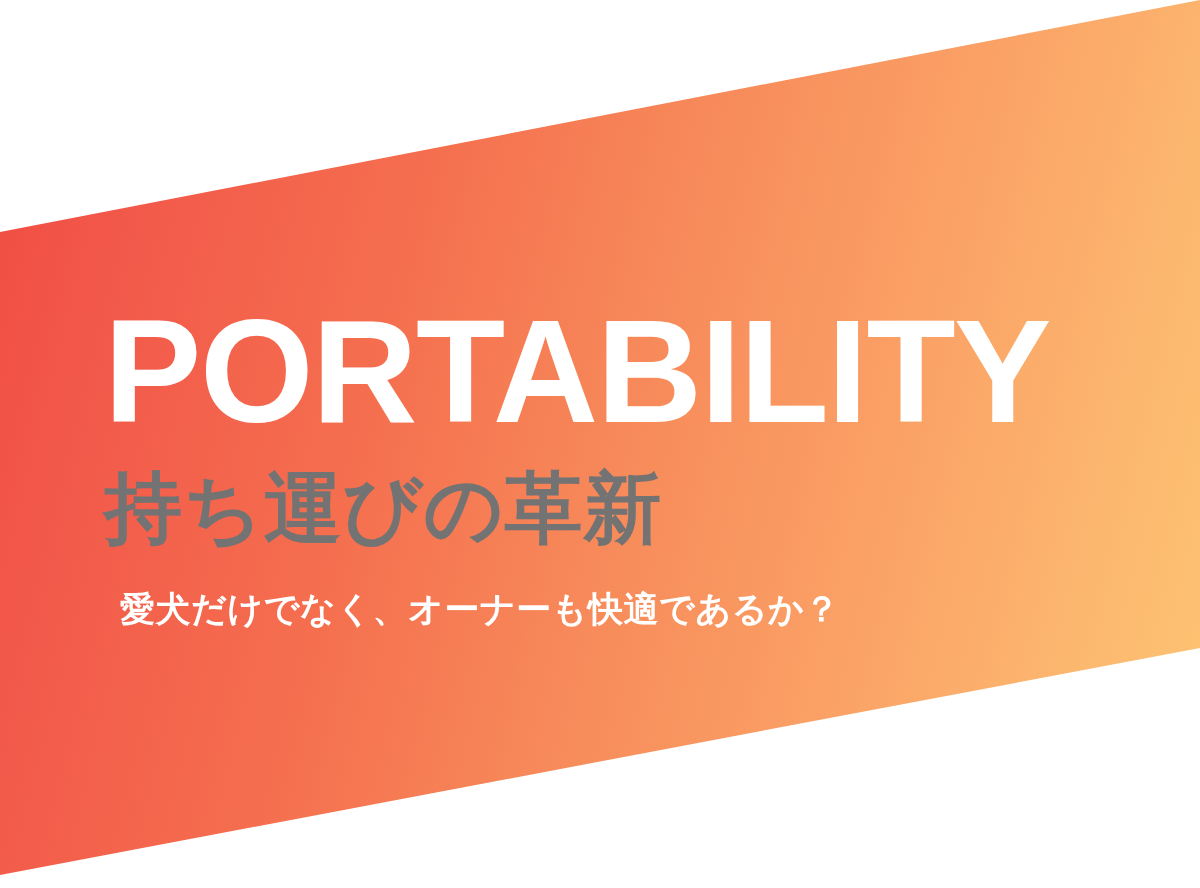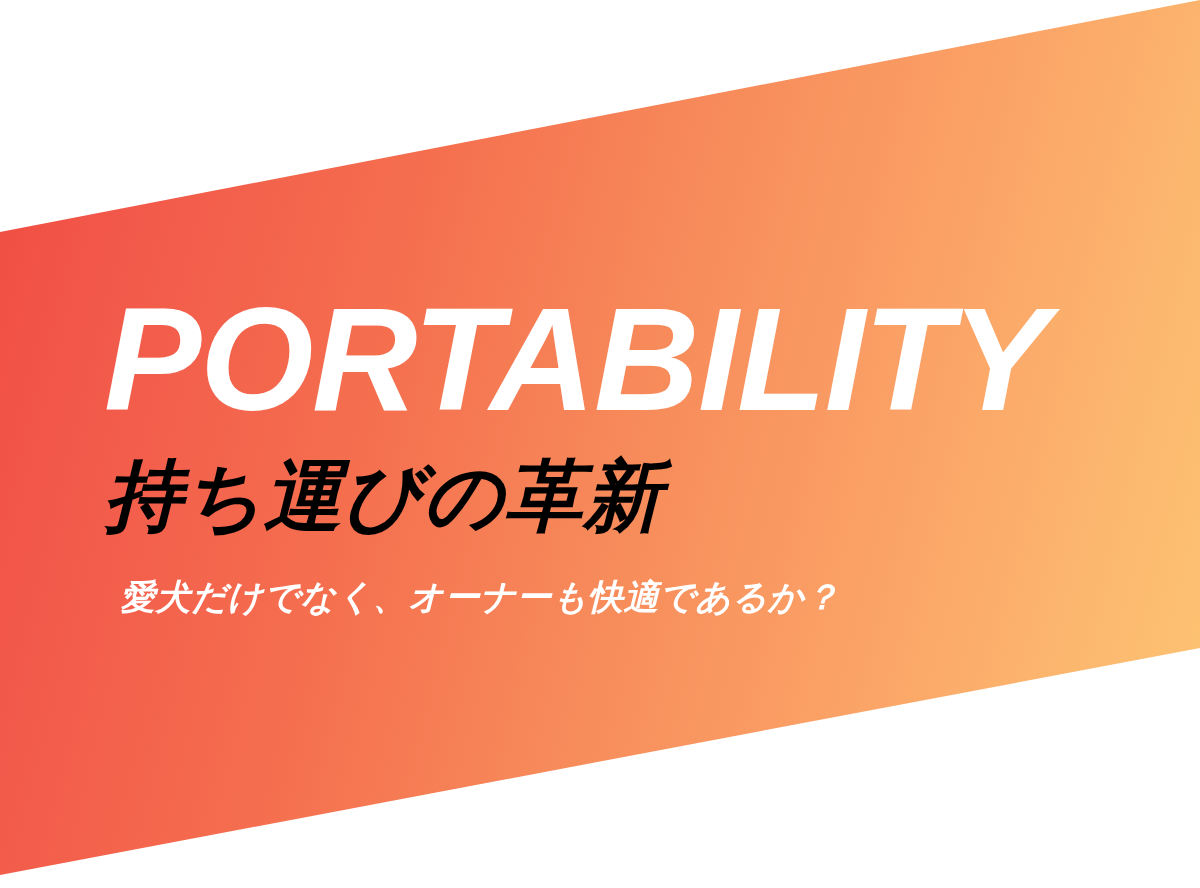--- a/index.html
+++ b/index.html
@@ -34,41 +34,40 @@
         #fba367 72%,
         #fcbb70 90%,
         #fdc573 100%);
     z-index: 0;
   }
 
   
   .content {
     position: absolute;
     left: 104px;
-    top: 288px;
+    top: 300px;
     width: 1040px;
     z-index: 2;
-    font-style: italic;
   }
 
   .headline-en {
     margin: 0;
     color: #ffffff;
     font-size: 146px;
     line-height: 0.98;
     font-weight: 700;
     letter-spacing: -1.5px;
     white-space: nowrap;
     font-family: "Liberation Sans", "DejaVu Sans", sans-serif;
   }
 
   .headline-jp {
     margin: 0;
     padding-top: 24px;
-    color: #000000;
+    color: #737373;
     font-size: 78px;
     line-height: 1.06;
     font-weight: 700;
     letter-spacing: 1px;
     white-space: nowrap;
     font-family: "DejaVu Sans", "Liberation Sans", sans-serif;
   }
 
   .subhead-jp {
     margin: 16px;

